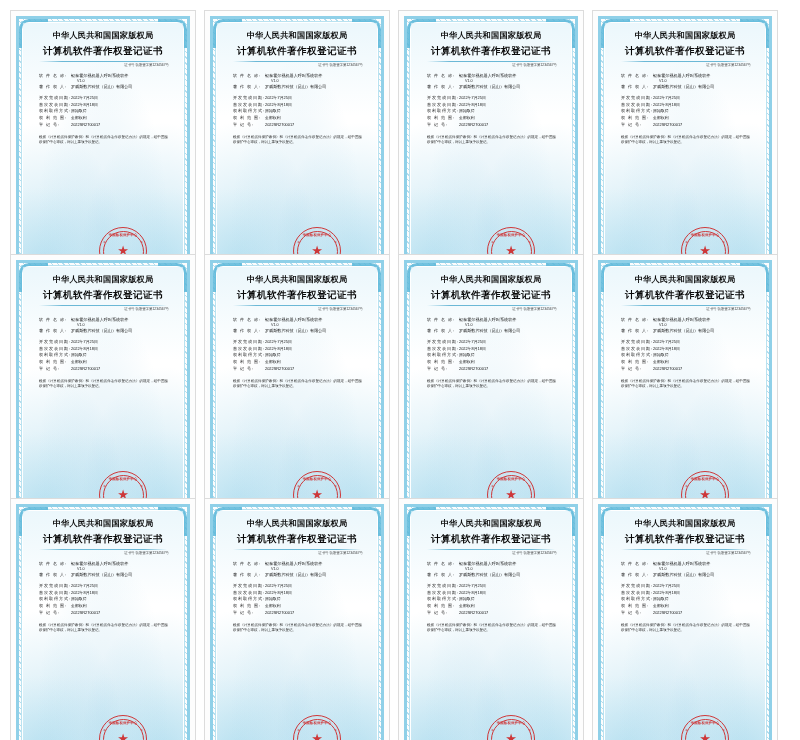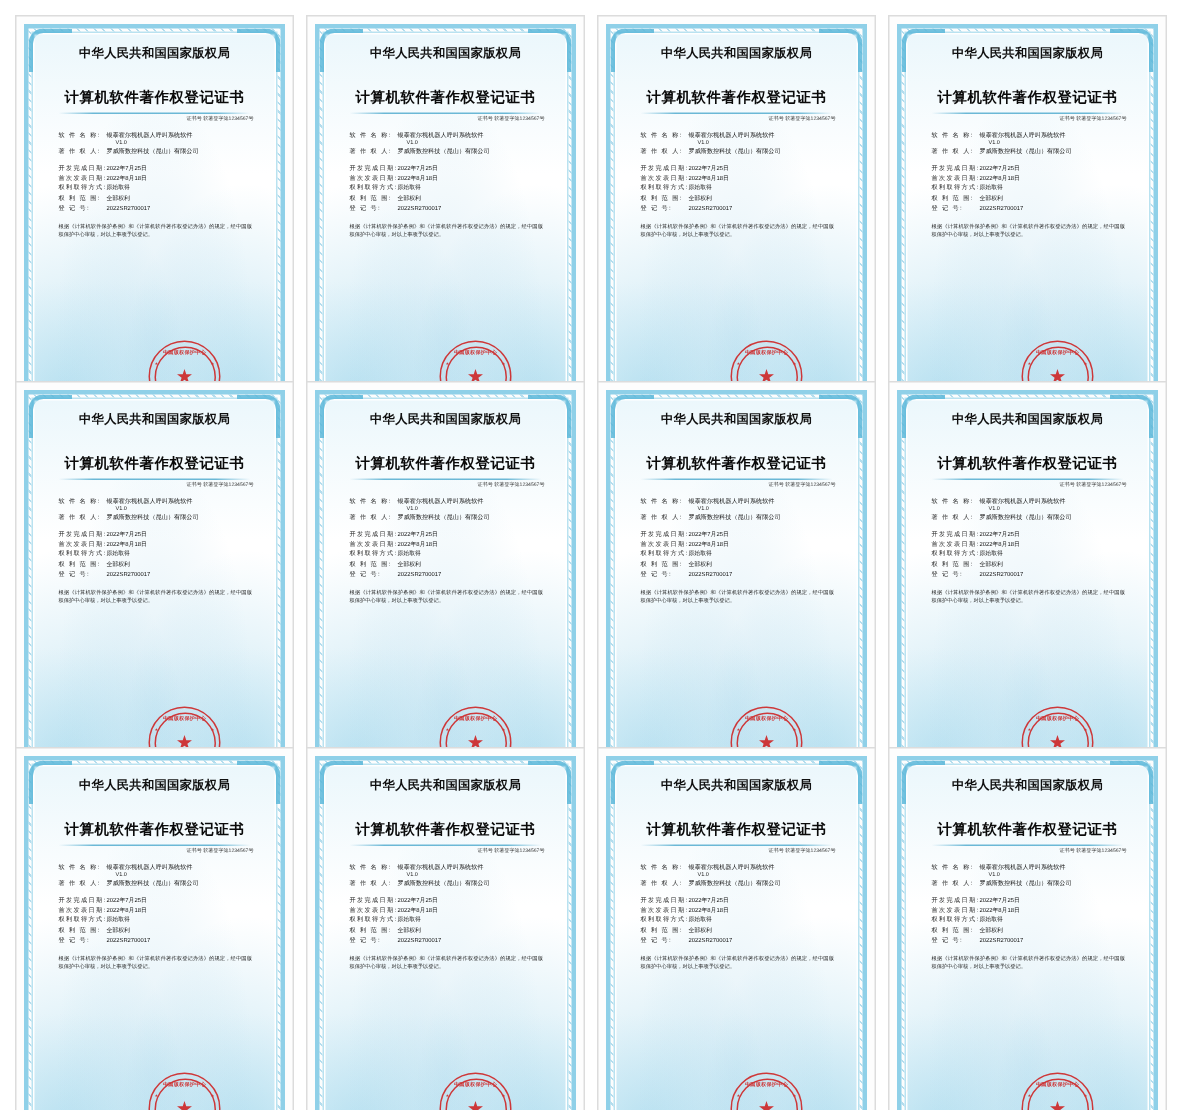--- a/index.html
+++ b/index.html
@@ -113,21 +113,21 @@
     line-height: 1.15;
     margin-top: 2px;
   }
   .hdr-title {
     text-align: center;
     font-family: "DejaVu Serif", serif;
     font-size: 9.6px;
     font-weight: bold;
     color: #0a0a0a;
     letter-spacing: .4px;
-    margin-top: 19px;
+    margin-top: 5px;
   }
   .hdr-rule {
     height: 1px;
     background: linear-gradient(90deg, rgba(90,170,205,0) 0%, #6bb8d6 18%, #6bb8d6 82%, rgba(90,170,205,0) 100%);
     margin: 3px 6px 0 6px;
   }
   .hdr-sub {
     text-align: right;
     font-size: 3.4px;
     color: #3a3a3a;

